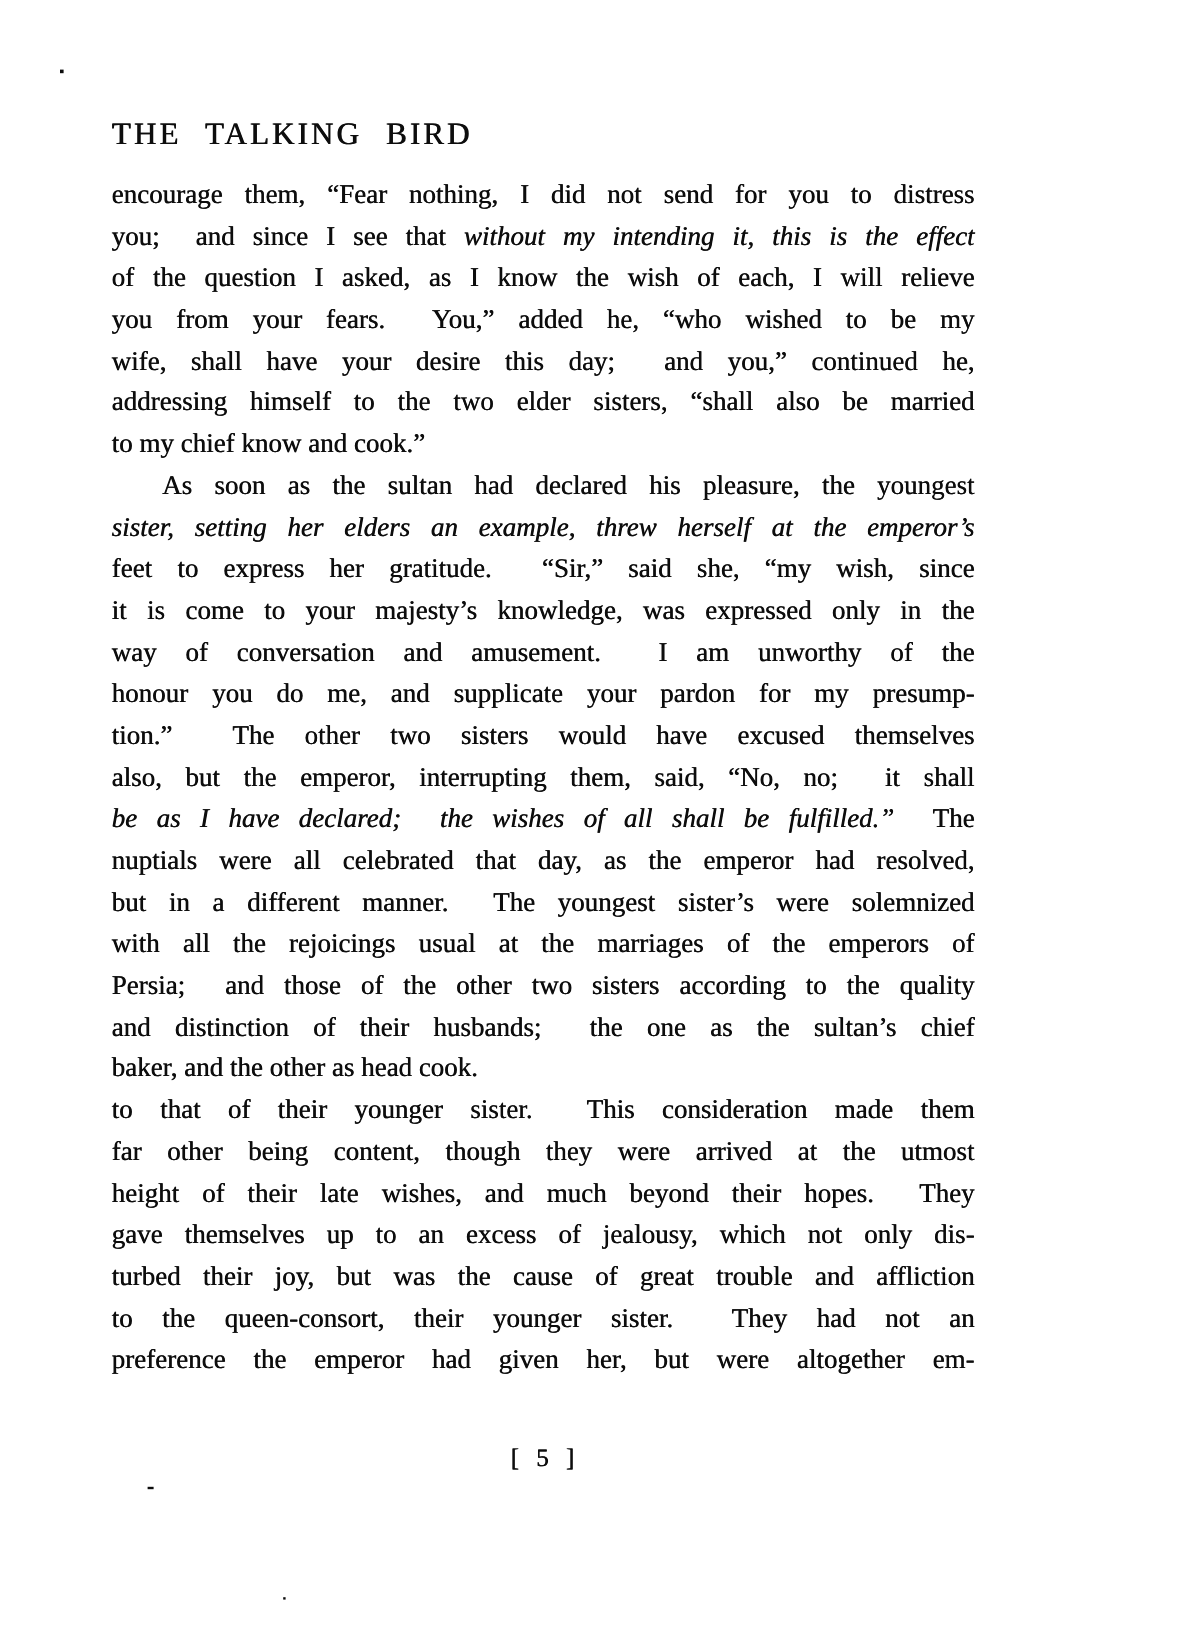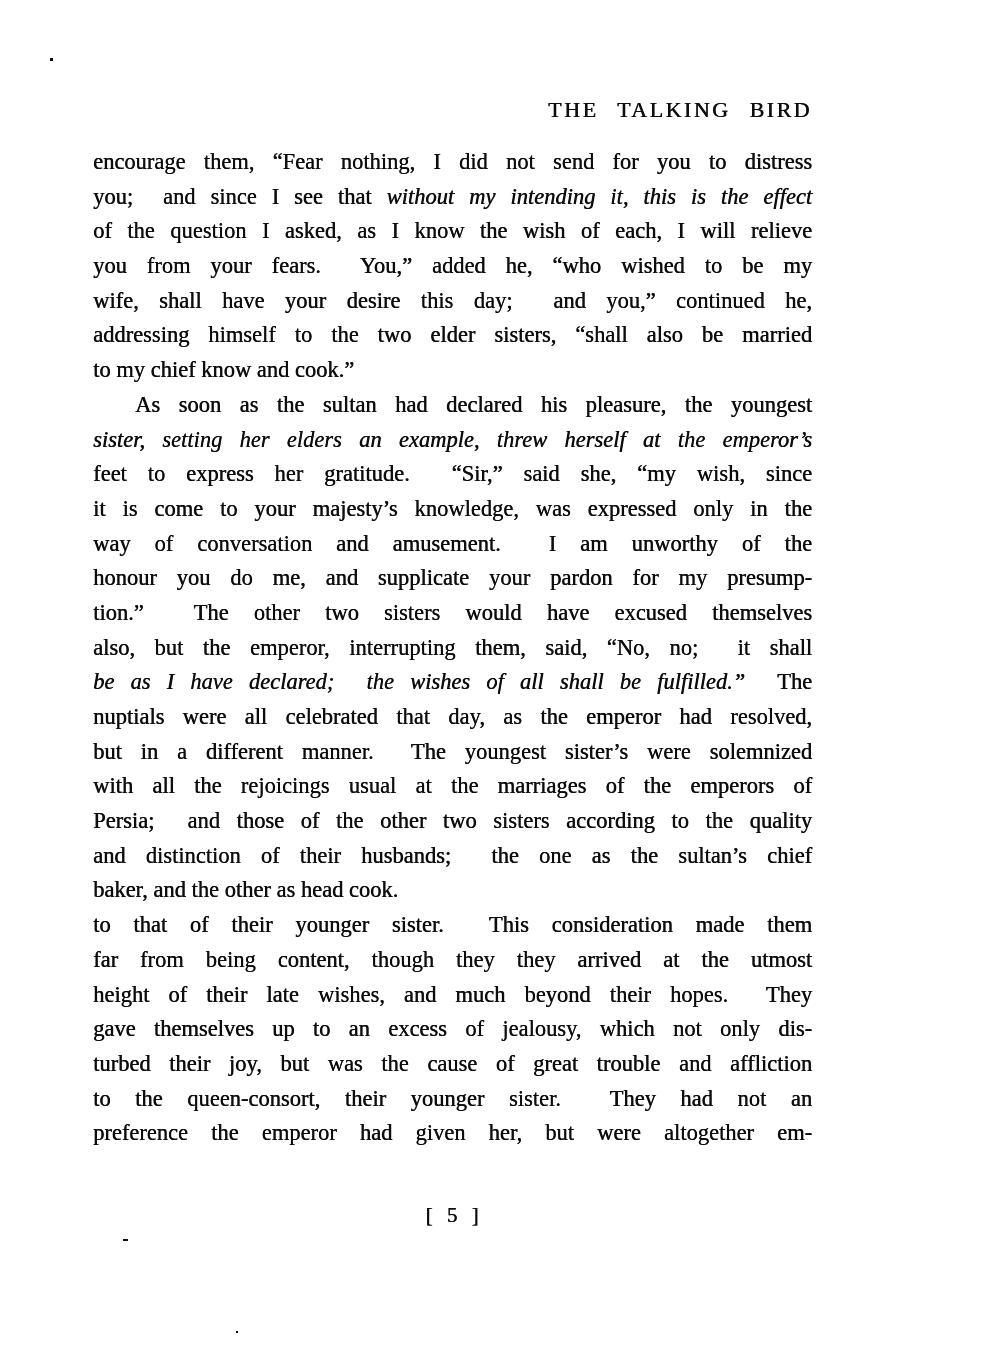--- a/index.html
+++ b/index.html
@@ -11,22 +11,22 @@
   .page {
     position: absolute; inset: 0;
     background: #ffffff;
     color: #0d0d0d;
     font-family: "Liberation Serif", "DejaVu Serif", serif;
   }
   .title {
     position: absolute;
     left: 93px; top: 97px; width: 719px;
     margin: 0;
-    text-align: right;
-    font-size: 22px;
+    text-align: left;
+    font-size: 26px;
     font-weight: normal;
     letter-spacing: 2.5px;
     word-spacing: 11px;
     text-shadow: 0.5px 0 0 currentColor;
   }
   .text-block {
     position: absolute;
     left: 93px; top: 145px; width: 719px;
     font-size: 22.5px;
     line-height: 34.7px;
@@ -80,21 +80,21 @@
       <div class="line"><span>tion.”&nbsp; The other two sisters would have excused themselves</span></div>
       <div class="line"><span>also, but the emperor, interrupting them, said, “No, no;&nbsp; it shall</span></div>
       <div class="line"><span class="it">be as I have declared;&nbsp; the wishes of all shall be fulfilled.”</span><span>&nbsp; The</span></div>
       <div class="line"><span>nuptials were all celebrated that day, as the emperor had resolved,</span></div>
       <div class="line"><span>but in a different manner.&nbsp; The youngest sister’s were solemnized</span></div>
       <div class="line"><span>with all the rejoicings usual at the marriages of the emperors of</span></div>
       <div class="line"><span>Persia;&nbsp; and those of the other two sisters according to the quality</span></div>
       <div class="line"><span>and distinction of their husbands;&nbsp; the one as the sultan’s chief</span></div>
       <div class="line end"><span>baker, and the other as head cook.</span></div>
       <div class="line"><span>to that of their younger sister.&nbsp; This consideration made them</span></div>
-      <div class="line"><span>far from being content, though they they arrived at the utmost</span></div>
+      <div class="line"><span>far other being content, though they were arrived at the utmost</span></div>
       <div class="line"><span>height of their late wishes, and much beyond their hopes.&nbsp; They</span></div>
       <div class="line"><span>gave themselves up to an excess of jealousy, which not only dis-</span></div>
       <div class="line"><span>turbed their joy, but was the cause of great trouble and affliction</span></div>
       <div class="line"><span>to the queen-consort, their younger sister.&nbsp; They had not an</span></div>
       <div class="line"><span>preference the emperor had given her, but were altogether em-</span></div>
     </div>
   <div class="page-number">[ 5 ]</div>
   <div class="speck speck-1"></div>
   <div class="speck speck-2"></div>
   <div class="speck speck-3"></div>

